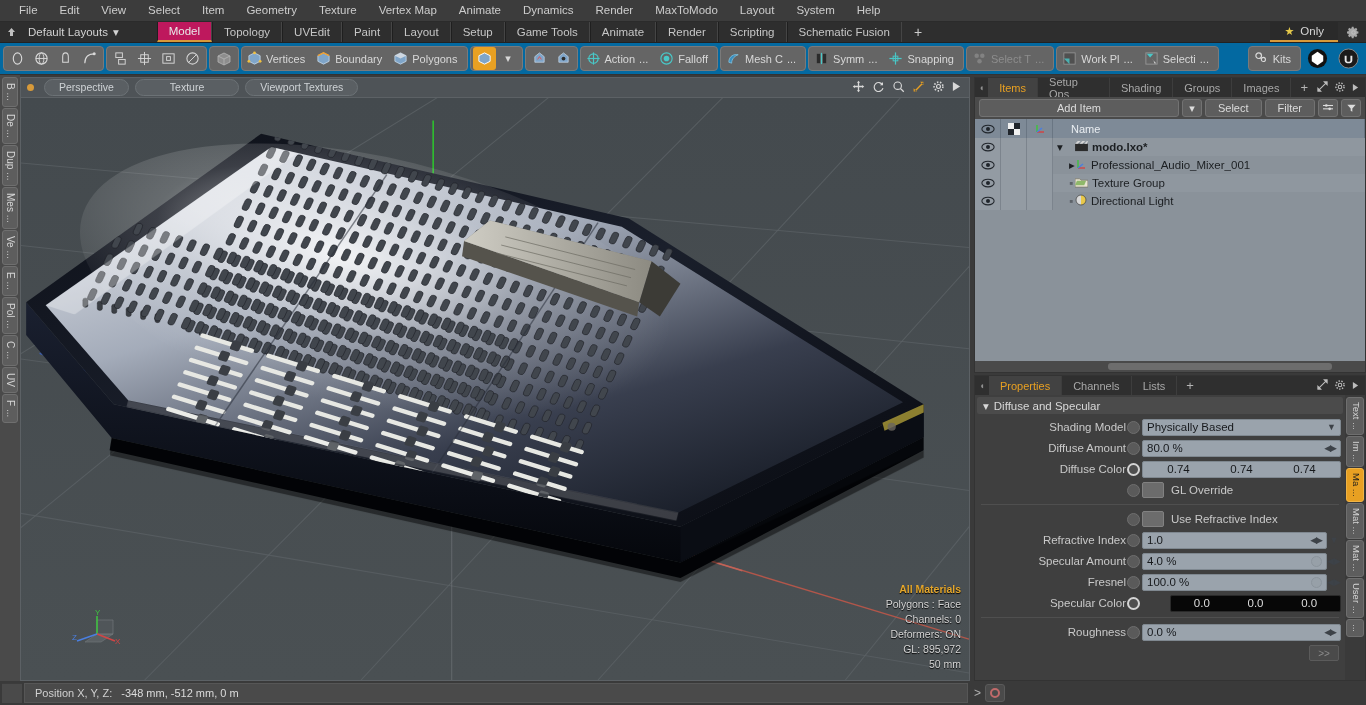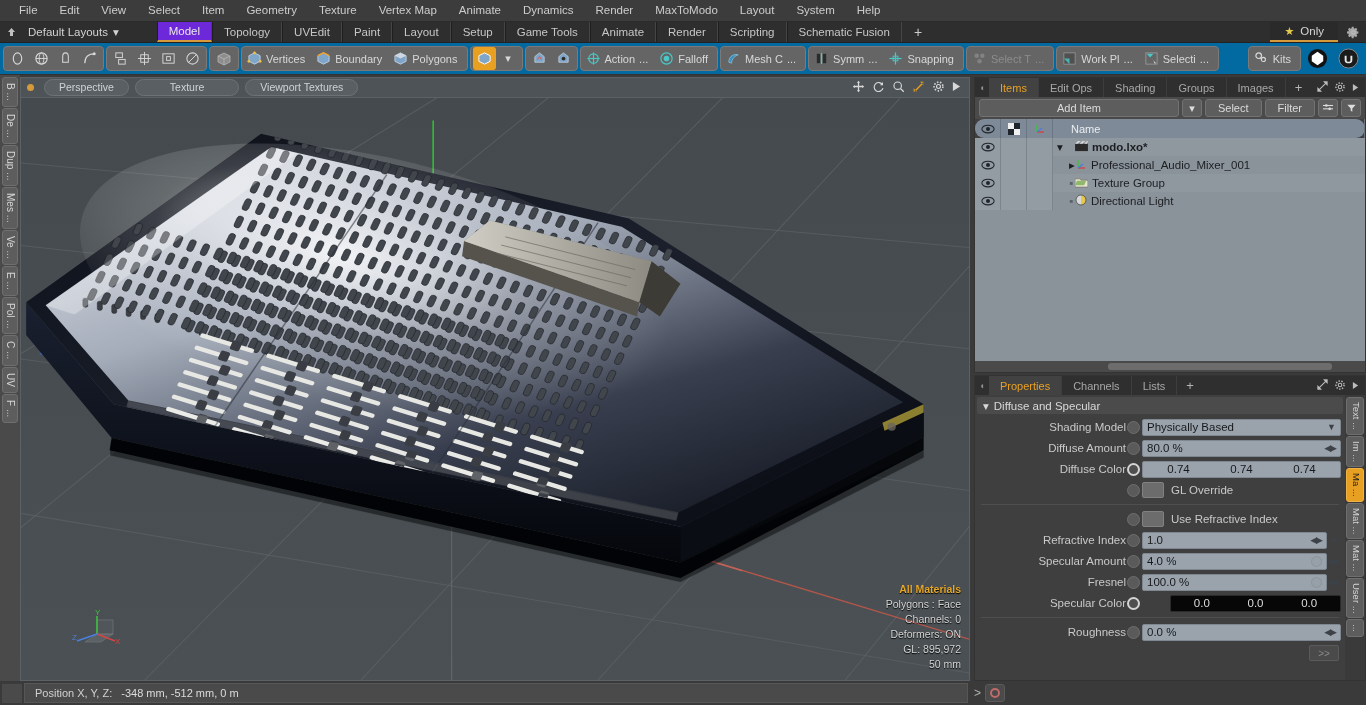--- a/index.html
+++ b/index.html
@@ -31,21 +31,21 @@
   }
   .layoutbar .deflayout {
     display: flex; align-items: center; padding: 0 10px 0 6px; color: #d2d2d2; font-size: 11.5px; gap: 5px;
   }
   .lt-tabs { display: flex; align-items: stretch; margin-left: 28px; }
   .lt-tab {
     padding: 0 11px; display: flex; align-items: center; font-size: 11.5px;
     color: #c6c6c6; border-left: 1px solid #1f1f1f; border-right: 1px solid #454545;
     background: #2e2e2e;
   }
-  .lt-tab.active { color: #e8e8e8; border-bottom: 2px solid #d79a3a; background: #6d28d9; }
+  .lt-tab.active { color: #e8e8e8; border-bottom: 2px solid #d79a3a; background: #be185d; }
   .lt-plus { padding: 0 12px; display: flex; align-items: center; color: #ccc; font-size: 14px; }
   .lt-spacer { flex: 1; }
   .only-btn {
     display: flex; align-items: center; gap: 6px; padding: 0 14px; margin-right: 2px;
     background: #2a2a2a; border-bottom: 2px solid #d79a3a; color: #d6d6d6; font-size: 11.5px;
   }
   .only-btn .star { color: #e4c84a; font-size: 11px; }
   .gear-btn { width: 26px; display: flex; align-items: center; justify-content: center; color: #bdbdbd; }
 
   
@@ -126,21 +126,21 @@
   .btn-3d {
     background: #5d5d5d; border: 1px solid #727272; border-radius: 3px; color: #dcdcdc;
     font-size: 11px; height: 18px; display: flex; align-items: center; justify-content: center;
   }
   .add-item { flex: 1; }
   .add-arrow { width: 20px; }
   .btn-sm { padding: 0 12px; }
   .icon-btn { width: 20px; }
   .items-head {
     height: 19px; background: #7e8a97; display: flex; align-items: stretch; flex: 0 0 19px;
-    color: #e9edf1; font-size: 11px; border-radius: 9px;
+    color: #e9edf1; font-size: 11px;
   }
   .ih-cell { display: flex; align-items: center; justify-content: center; border-right: 1px solid #6a7683; }
   .ih-eye { width: 26px; } .ih-chk { width: 26px; } .ih-ax { width: 26px; }
   .ih-name { flex: 1; justify-content: flex-start; padding-left: 18px; }
   .items-rows { flex: 1; background: #878f98; overflow: hidden; position: relative; }
   .irow { height: 18px; display: flex; align-items: stretch; font-size: 11.5px; color: #1c1f22; }
   .irow .c-eye, .irow .c-chk, .irow .c-ax { width: 26px; display: flex; align-items: center; justify-content: center;
     border-right: 1px solid #7c848d; background: #939ba3; }
   .irow .c-name { flex: 1; display: flex; align-items: center; gap: 4px; padding-left: 4px; background: #8f979f; }
   .irow.alt .c-name { background: #8a929a; }
@@ -794,21 +794,21 @@
         </div>
       </div>
     </div>
 
     <div class="right-col">
 
       <div class="panel items-panel">
         <div class="panel-tabs">
           <div class="pt-dot">◖</div>
           <div class="ptab active">Items</div>
-          <div class="ptab">Edit Ops</div>
+          <div class="ptab">Setup Ops</div>
           <div class="ptab">Shading</div>
           <div class="ptab">Groups</div>
           <div class="ptab">Images</div>
           <div class="pt-plus">+</div>
           <div class="pt-spacer"></div>
           <div class="pt-right">
             <span><svg width="11" height="11" viewBox="0 0 12 12">
                   <path d="M1 11 L4 11 L1 8 Z M11 1 L8 1 L11 4 Z M2 10 L10 2" stroke="#bdbdbd" stroke-width="1.2" fill="#bdbdbd"></path>
                 </svg></span>
             <span><svg width="12" height="12" viewBox="0 0 16 16">

